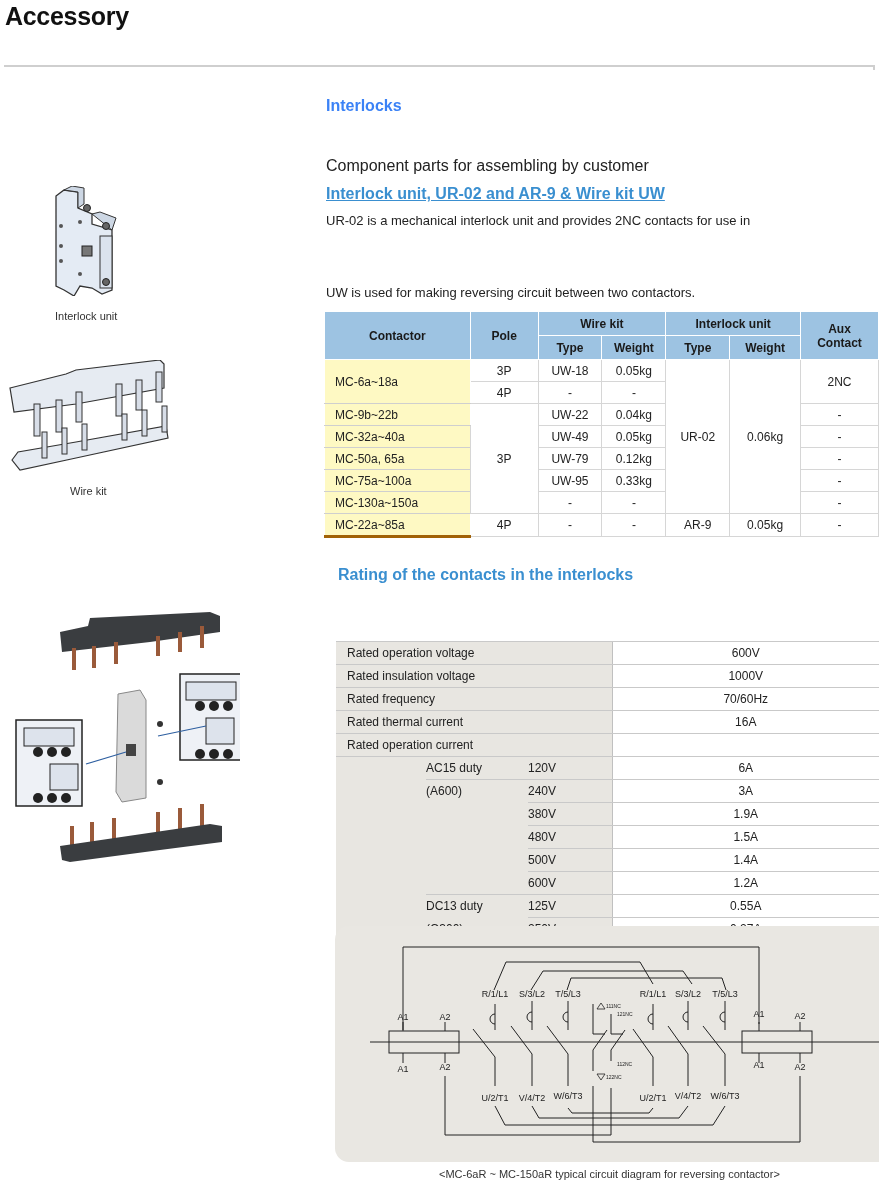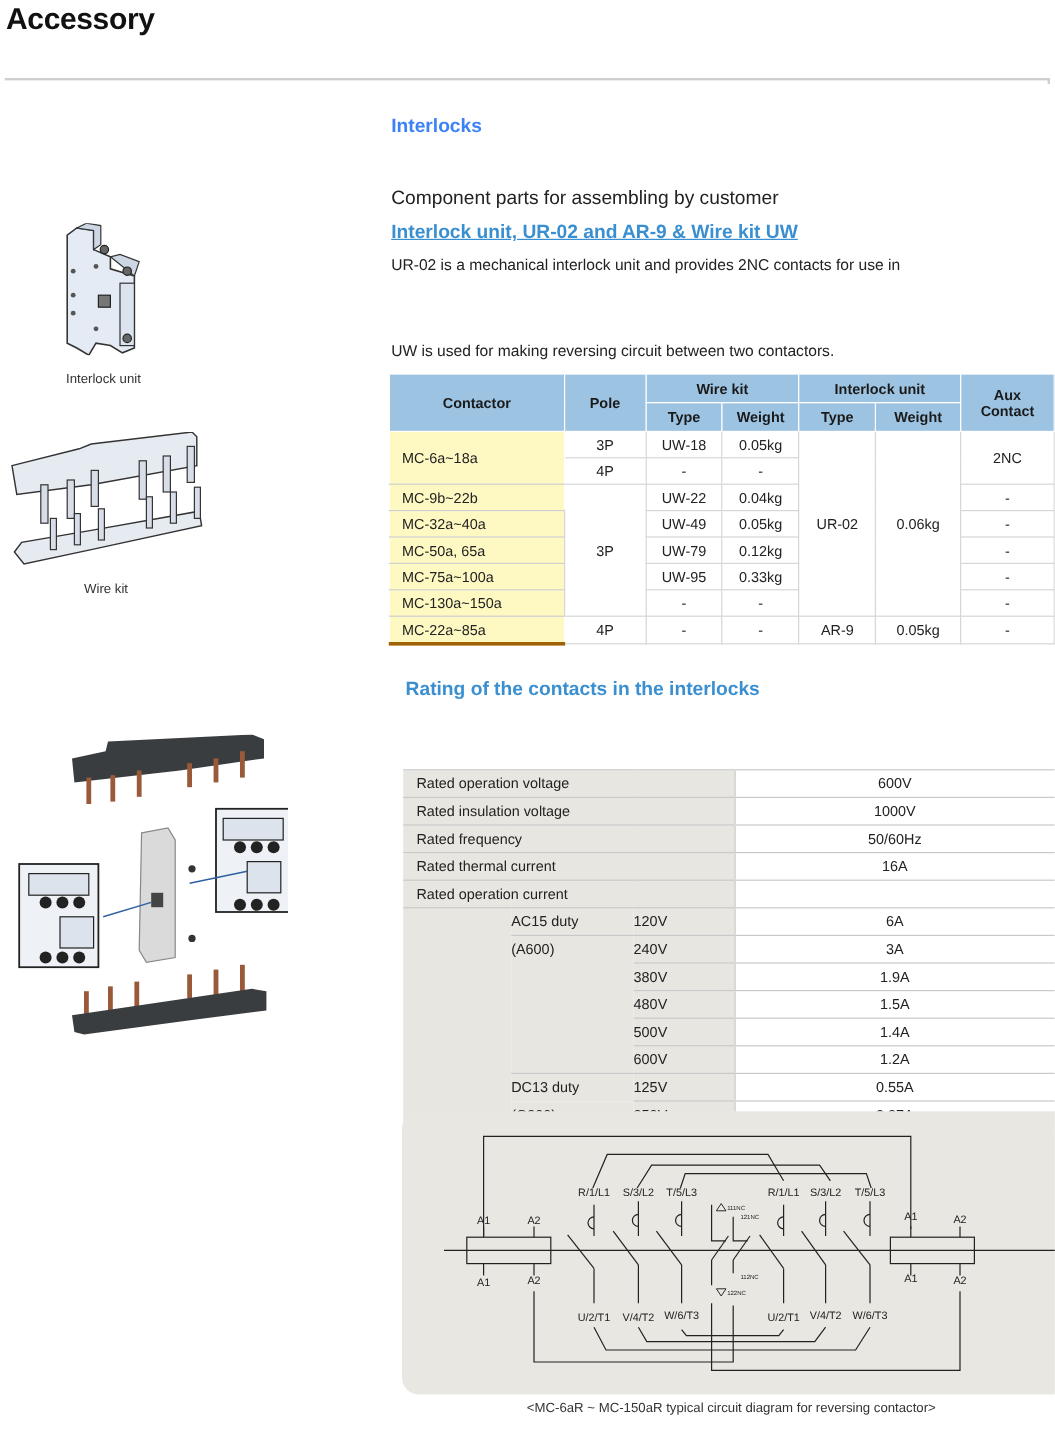--- a/index.html
+++ b/index.html
@@ -239,21 +239,21 @@
       <tr class="top">
     <td class="lbl" colspan="3">Rated operation voltage</td>
     <td class="val">600V</td>
   </tr>
   <tr>
     <td class="lbl" colspan="3">Rated insulation voltage</td>
     <td class="val">1000V</td>
   </tr>
   <tr>
     <td class="lbl" colspan="3">Rated frequency</td>
-    <td class="val">50/60Hz</td>
+    <td class="val">70/60Hz</td>
   </tr>
   <tr>
     <td class="lbl" colspan="3">Rated thermal current</td>
     <td class="val">16A</td>
   </tr>
   <tr>
     <td class="lbl" colspan="3">Rated operation current</td>
     <td class="val"></td>
   </tr>
 

